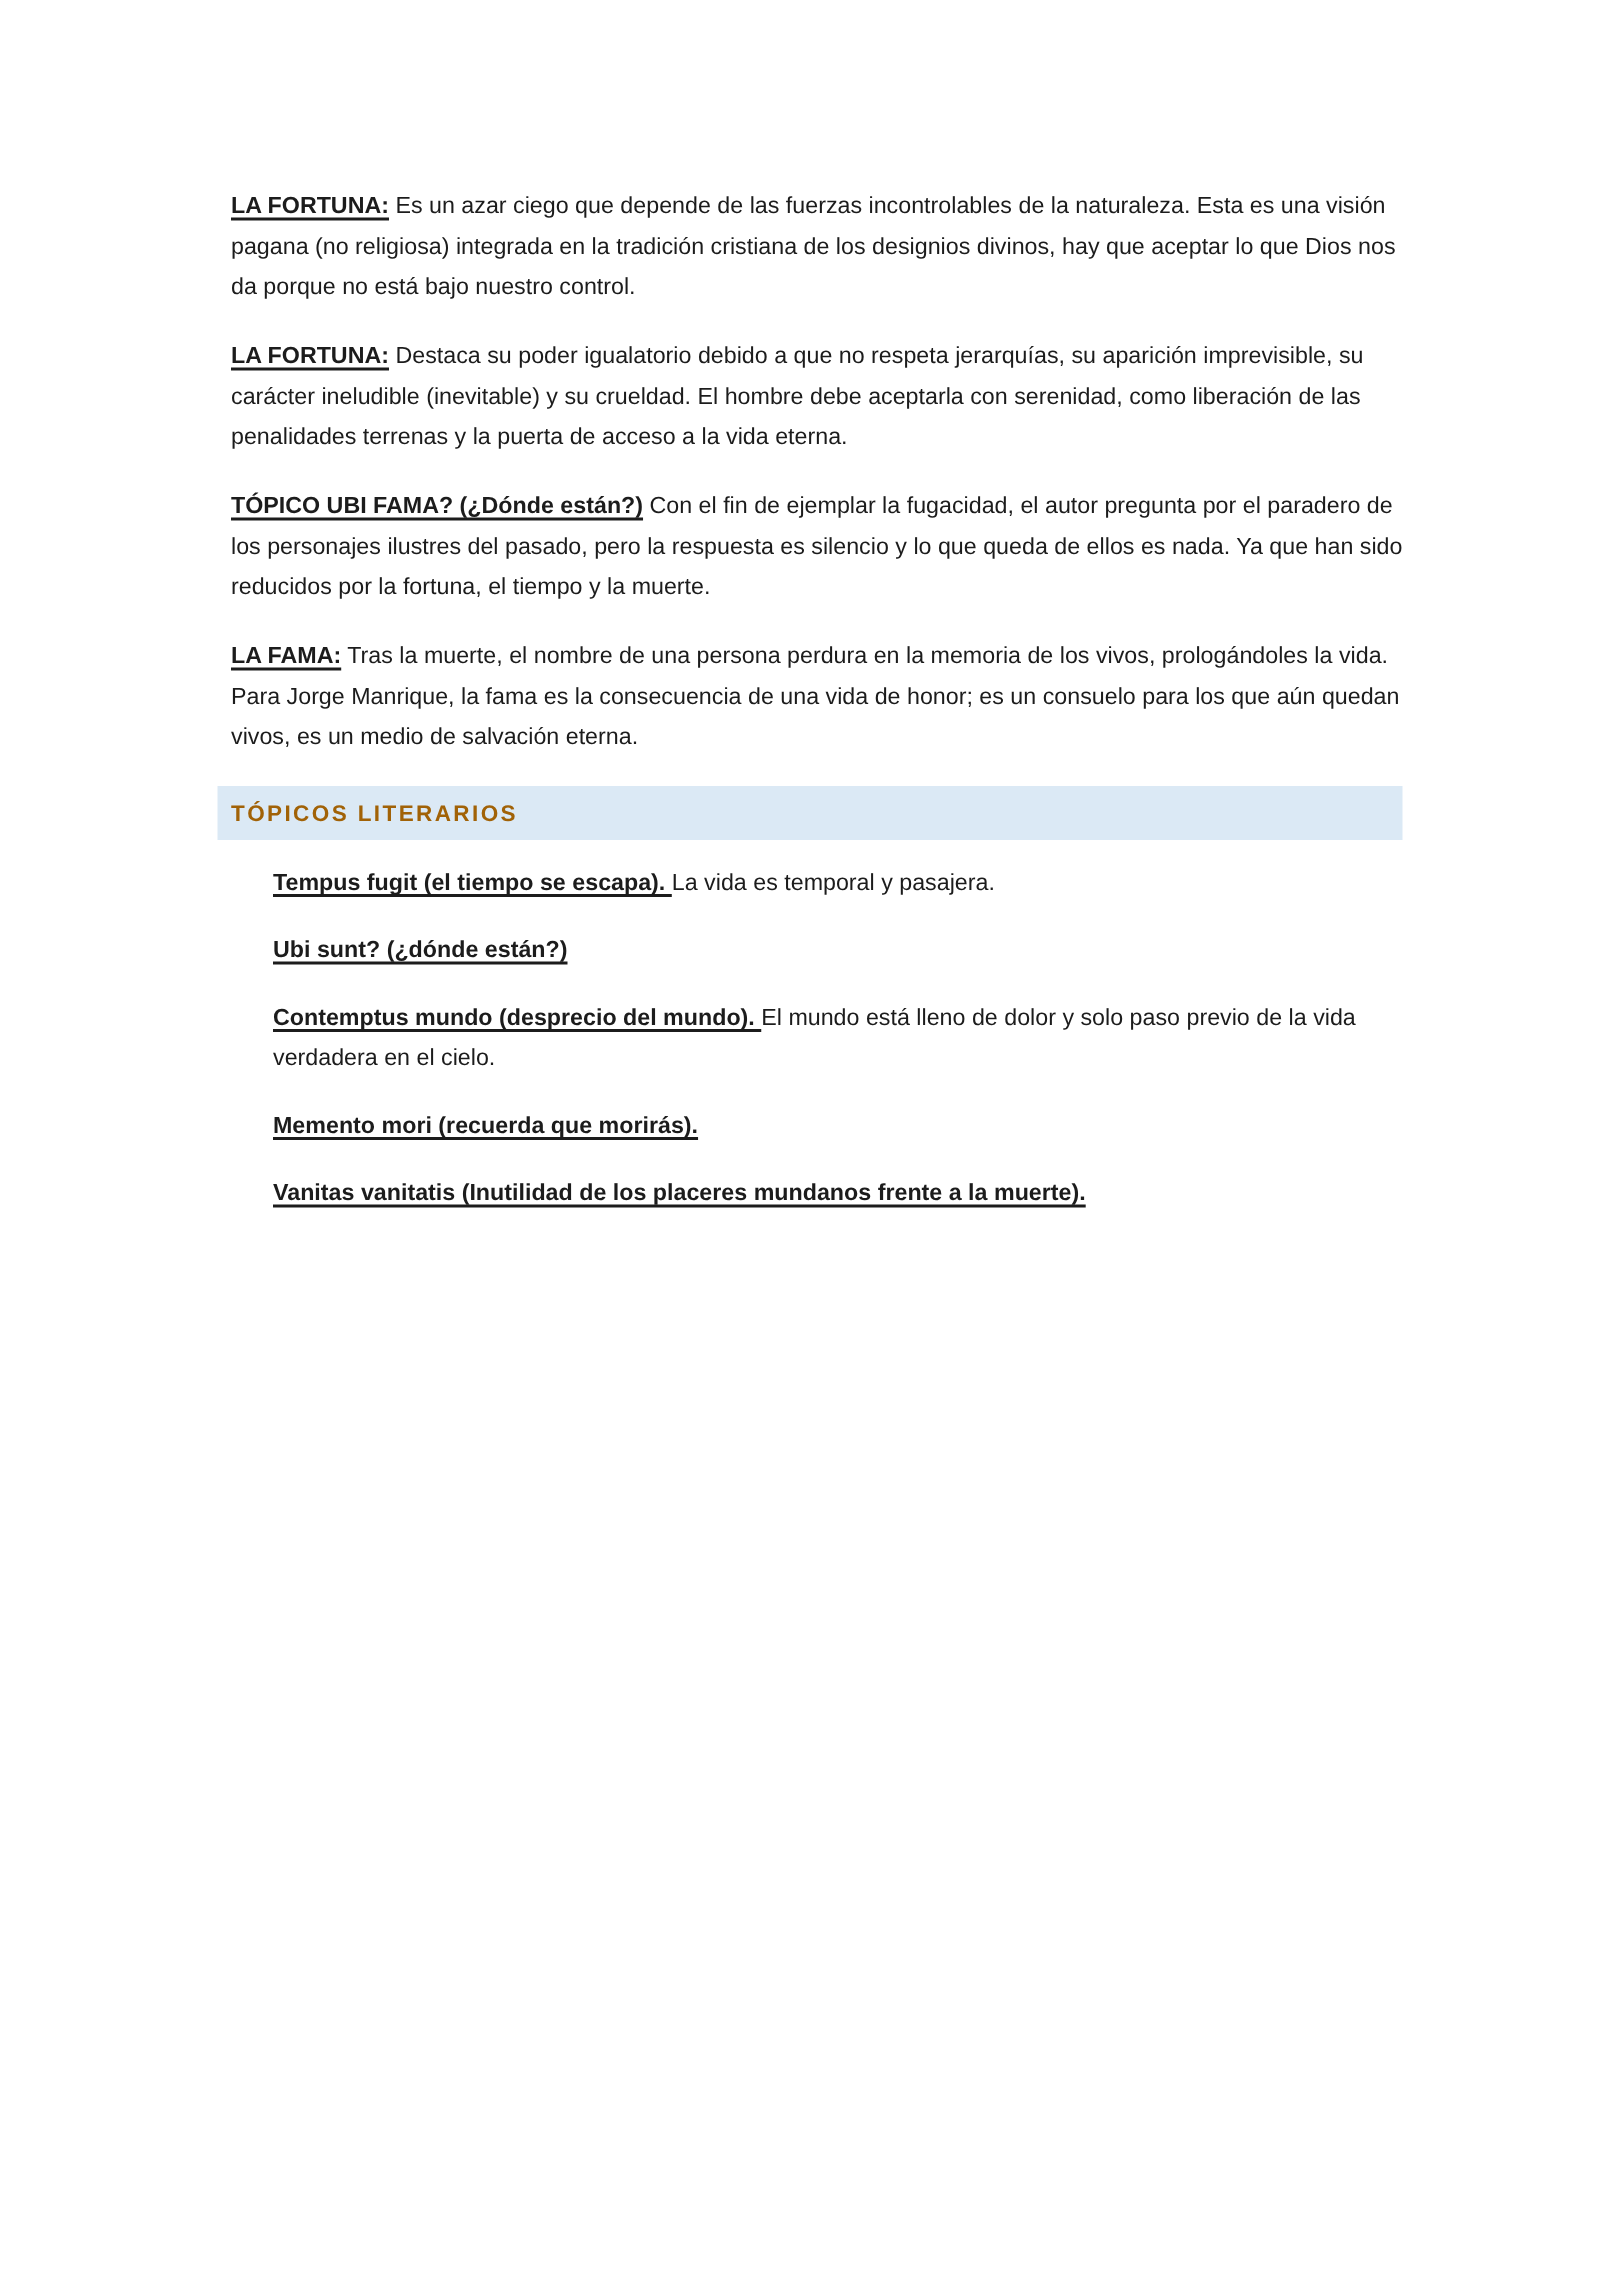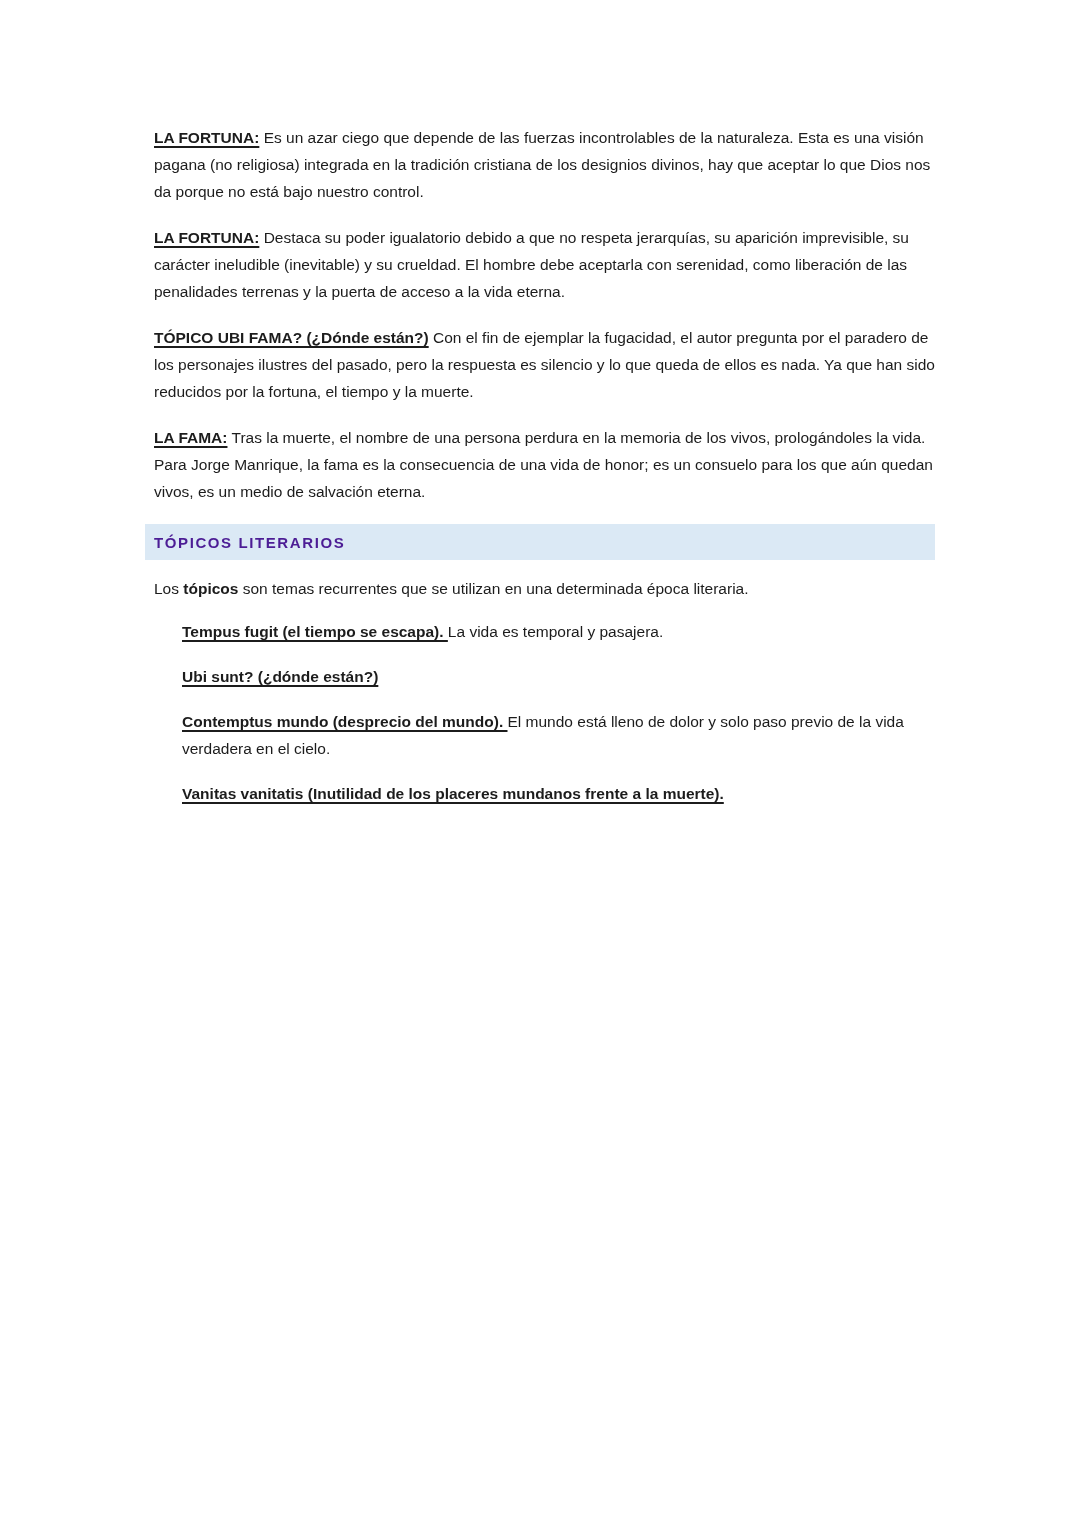--- a/index.html
+++ b/index.html
@@ -65,29 +65,29 @@
   <div class="content">
 
     <p class="para"><span class="lead">LA FORTUNA:</span><span> Es un azar ciego que depende de las fuerzas incontrolables de la naturaleza. Esta es una visión pagana (no religiosa) integrada en la tradición cristiana de los designios divinos, hay que aceptar lo que Dios nos da porque no está bajo nuestro control.</span></p>
 
     <p class="para"><span class="lead">LA FORTUNA:</span><span> Destaca su poder igualatorio debido a que no respeta jerarquías, su aparición imprevisible, su carácter ineludible (inevitable) y su crueldad. El hombre debe aceptarla con serenidad, como liberación de las penalidades terrenas y la puerta de acceso a la vida eterna.</span></p>
 
     <p class="para"><span class="lead">TÓPICO UBI FAMA? (¿Dónde están?)</span><span> Con el fin de ejemplar la fugacidad, el autor pregunta por el paradero de los personajes ilustres del pasado, pero la respuesta es silencio y lo que queda de ellos es nada. Ya que han sido reducidos por la fortuna, el tiempo y la muerte.</span></p>
 
     <p class="para"><span class="lead">LA FAMA:</span><span> Tras la muerte, el nombre de una persona perdura en la memoria de los vivos, prologándoles la vida. Para Jorge Manrique, la fama es la consecuencia de una vida de honor; es un consuelo para los que aún quedan vivos, es un medio de salvación eterna.</span></p>
 
-    <h2 class="section-heading" style="color: #4c1d95; background: rgb(219, 233, 245);">TÓPICOS LITERARIOS</h2>
+    <h2 class="section-heading" style="color: #a16207; background: rgb(219, 233, 245);">TÓPICOS LITERARIOS</h2>
 
-    <p class="intro"><span>Los </span><span class="b">tópicos</span><span> son temas recurrentes que se utilizan en una determinada época literaria.</span></p>
 
     <div class="topics">
       <p class="topic"><span class="lead">Tempus fugit (el tiempo se escapa). </span><span>La vida es temporal y pasajera.</span></p>
 
       <p class="topic"><span class="lead">Ubi sunt? (¿dónde están?)</span><span></span></p>
 
       <p class="topic"><span class="lead">Contemptus mundo (desprecio del mundo). </span><span>El mundo está lleno de dolor y solo paso previo de la vida verdadera en el cielo.</span></p>
 
+      <p class="topic"><span class="lead">Memento mori (recuerda que morirás).</span><span></span></p>
 
       <p class="topic"><span class="lead">Vanitas vanitatis (Inutilidad de los placeres mundanos frente a la muerte).</span><span></span></p>
     </div>
 
   </div>
 </div>
 
 </body></html>

